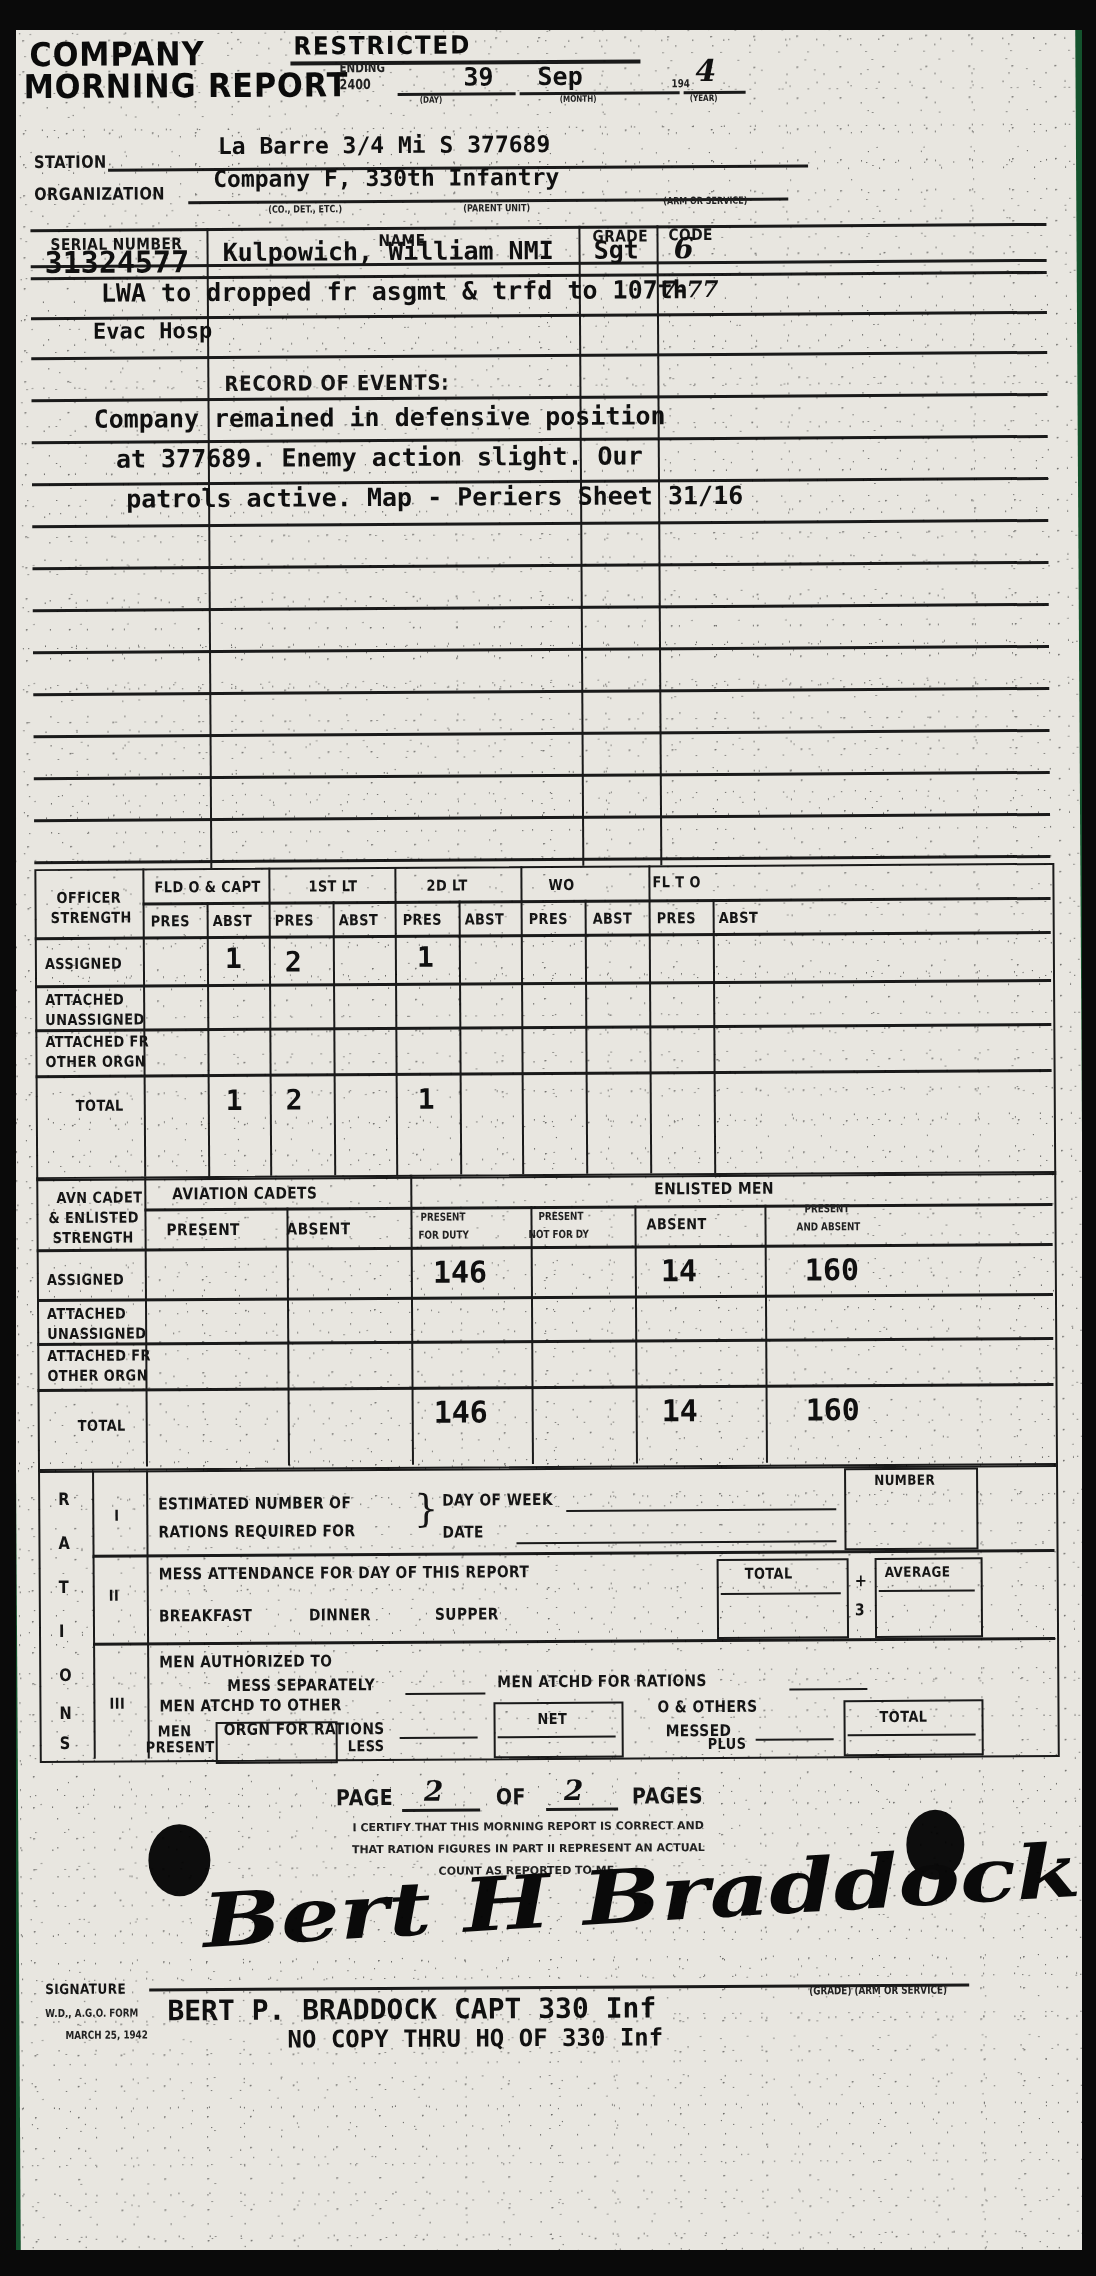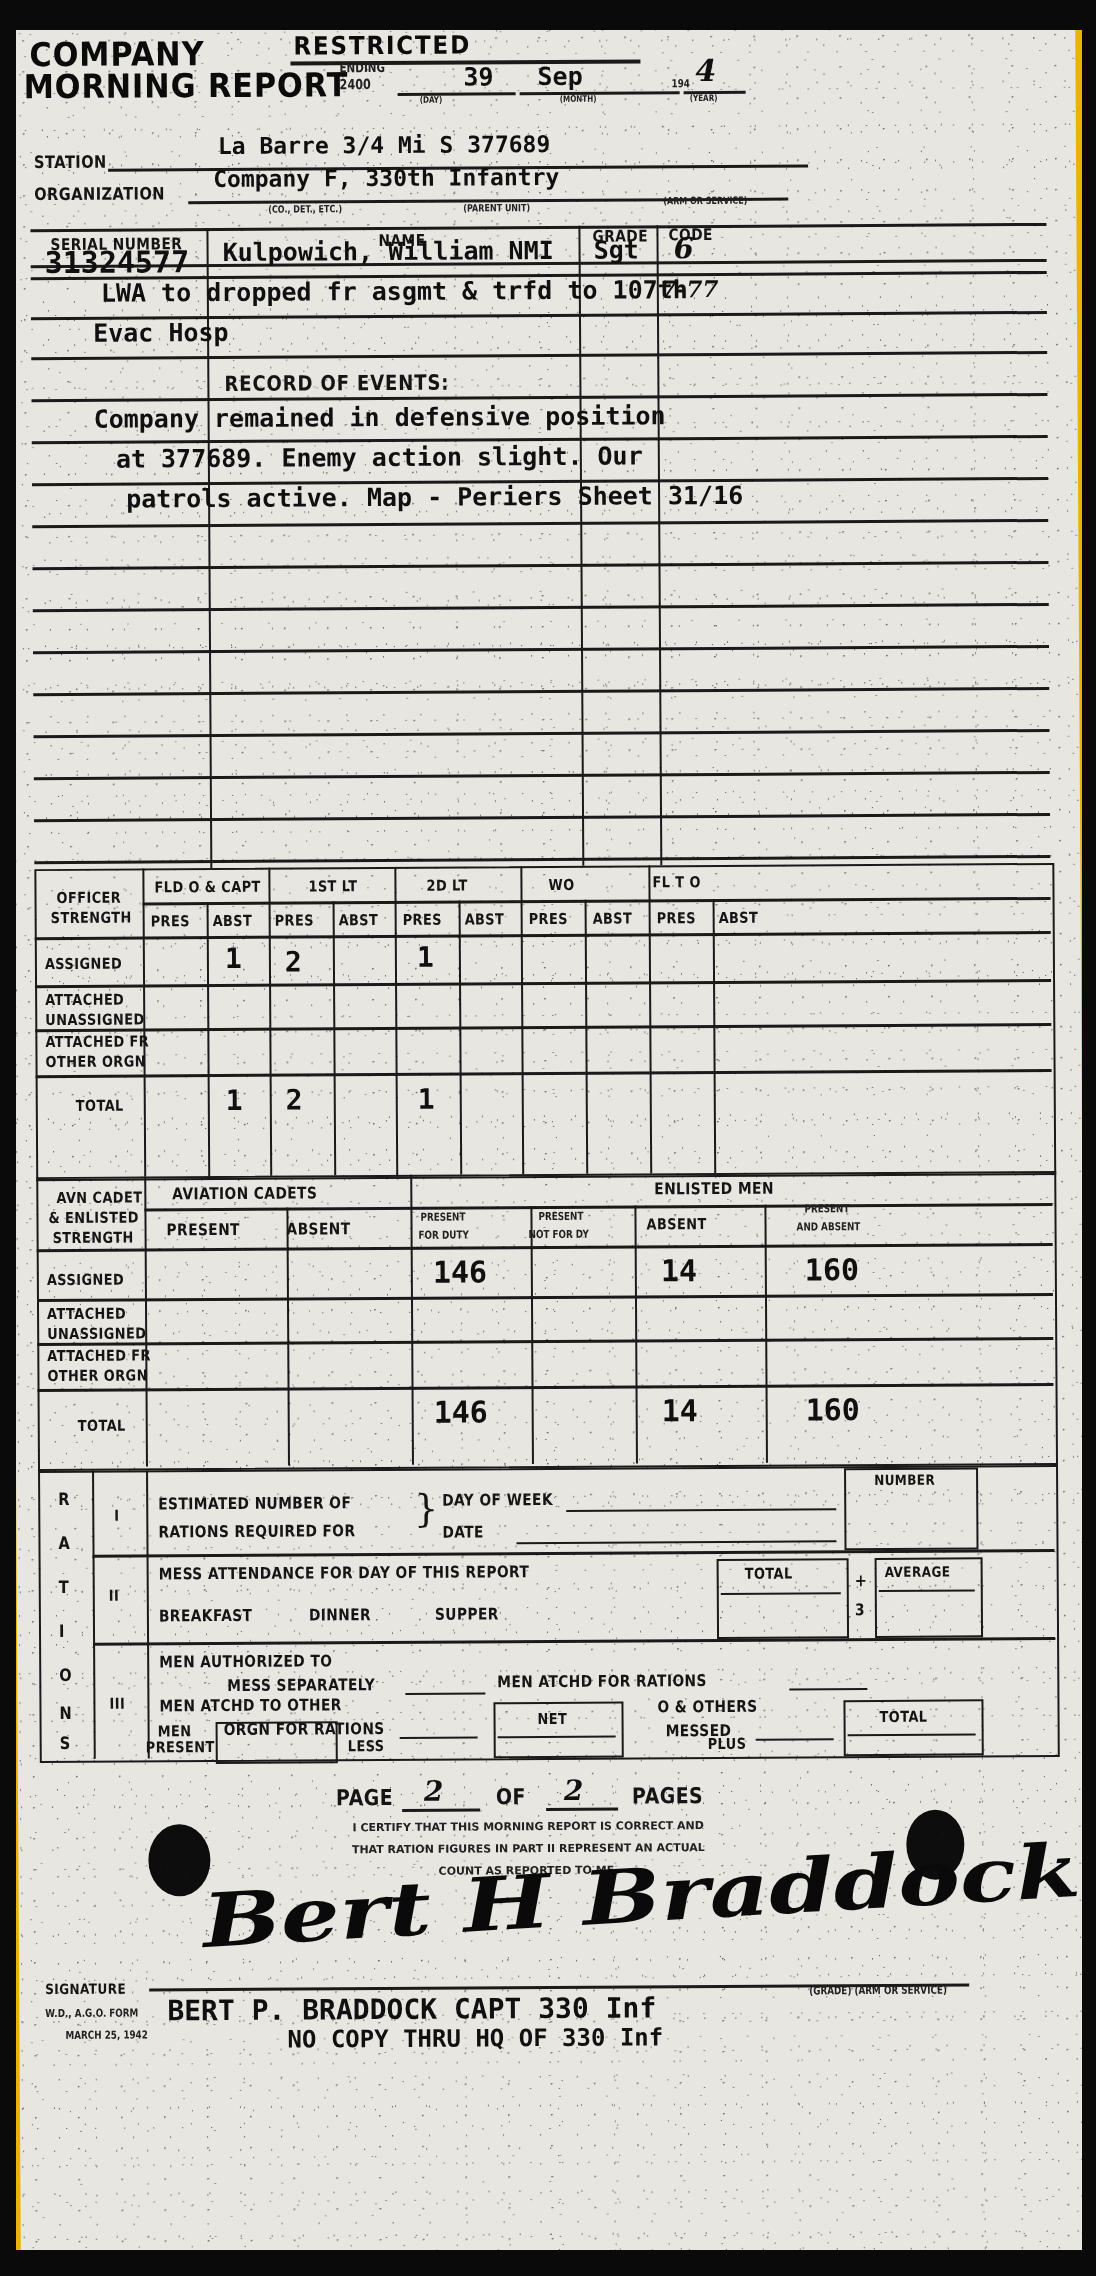--- a/index.html
+++ b/index.html
@@ -1,17 +1,17 @@
 <!DOCTYPE html>
 <html><head>
 <meta charset="utf-8">
 <style>
   html,body{margin:0;padding:0;background:#0a0a0a;}
   body{font-family:"DejaVu Sans", sans-serif;}
-  .page{position:relative;width:1096px;height:2276px;background:#eab308;overflow:hidden;}
+  .page{position:relative;width:1096px;height:2276px;background:#14532d;overflow:hidden;}
   .sheet{position:absolute;left:14px;top:14px;width:1068px;height:2248px;
     background:#e8e6e0;overflow:hidden;
     transform:rotate(-0.35deg);transform-origin:50% 50%;}
   
   .grain{position:absolute;inset:0;pointer-events:none;opacity:.55;
     background-image:
       radial-gradient(circle at 7% 13%, #000 0.6px, transparent 0.9px),
       radial-gradient(circle at 23% 41%, #000 0.5px, transparent 0.8px),
       radial-gradient(circle at 61% 7%, #000 0.6px, transparent 0.9px),
       radial-gradient(circle at 83% 57%, #000 0.5px, transparent 0.8px),
@@ -99,21 +99,21 @@
     <div class="ab tw" style="left:36px;top:228px;font-size:30px;">31324577</div>
     <div class="ab tw" style="left:214px;top:222px;font-size:25px;">Kulpowich, William NMI</div>
     <div class="ab tw" style="left:585px;top:222px;font-size:25px;">Sgt</div>
     <div class="ab hand" style="left:665px;top:218px;font-size:29px;">6</div>
     <div class="rule" style="left:22px;top:260px;width:1016px;height:3px;"></div>
 
     <div class="ab tw" style="left:92px;top:262px;font-size:25px;">LWA to dropped fr asgmt &amp; trfd to 107th</div>
     <div class="ab hand" style="left:652px;top:262px;font-size:23px;">7-77</div>
     <div class="rule" style="left:22px;top:300px;width:1016px;height:3px;"></div>
 
-    <div class="ab tw" style="left:84px;top:302px;font-size:25px;">Evac Hosp</div>
+    <div class="ab tw" style="left:84px;top:302px;font-size:22px;">Evac Hosp</div>
     <div class="rule" style="left:22px;top:340px;width:1016px;height:3px;"></div>
 
     <div class="rule" style="left:22px;top:382px;width:1016px;height:3px;"></div>
     <div class="rule" style="left:22px;top:424px;width:1016px;height:3px;"></div>
 
     <div class="ab lbl" style="left:215px;top:356px;font-size:21px;letter-spacing:1px;">RECORD OF EVENTS:</div>
 
     <div class="ab tw" style="left:84px;top:388px;font-size:25px;">Company remained in defensive position</div>
     <div class="ab tw" style="left:106px;top:428px;font-size:25px;">at 377689.  Enemy action slight.  Our</div>
     <div class="ab tw" style="left:116px;top:468px;font-size:25px;">patrols active.  Map - Periers Sheet 31/16</div>

